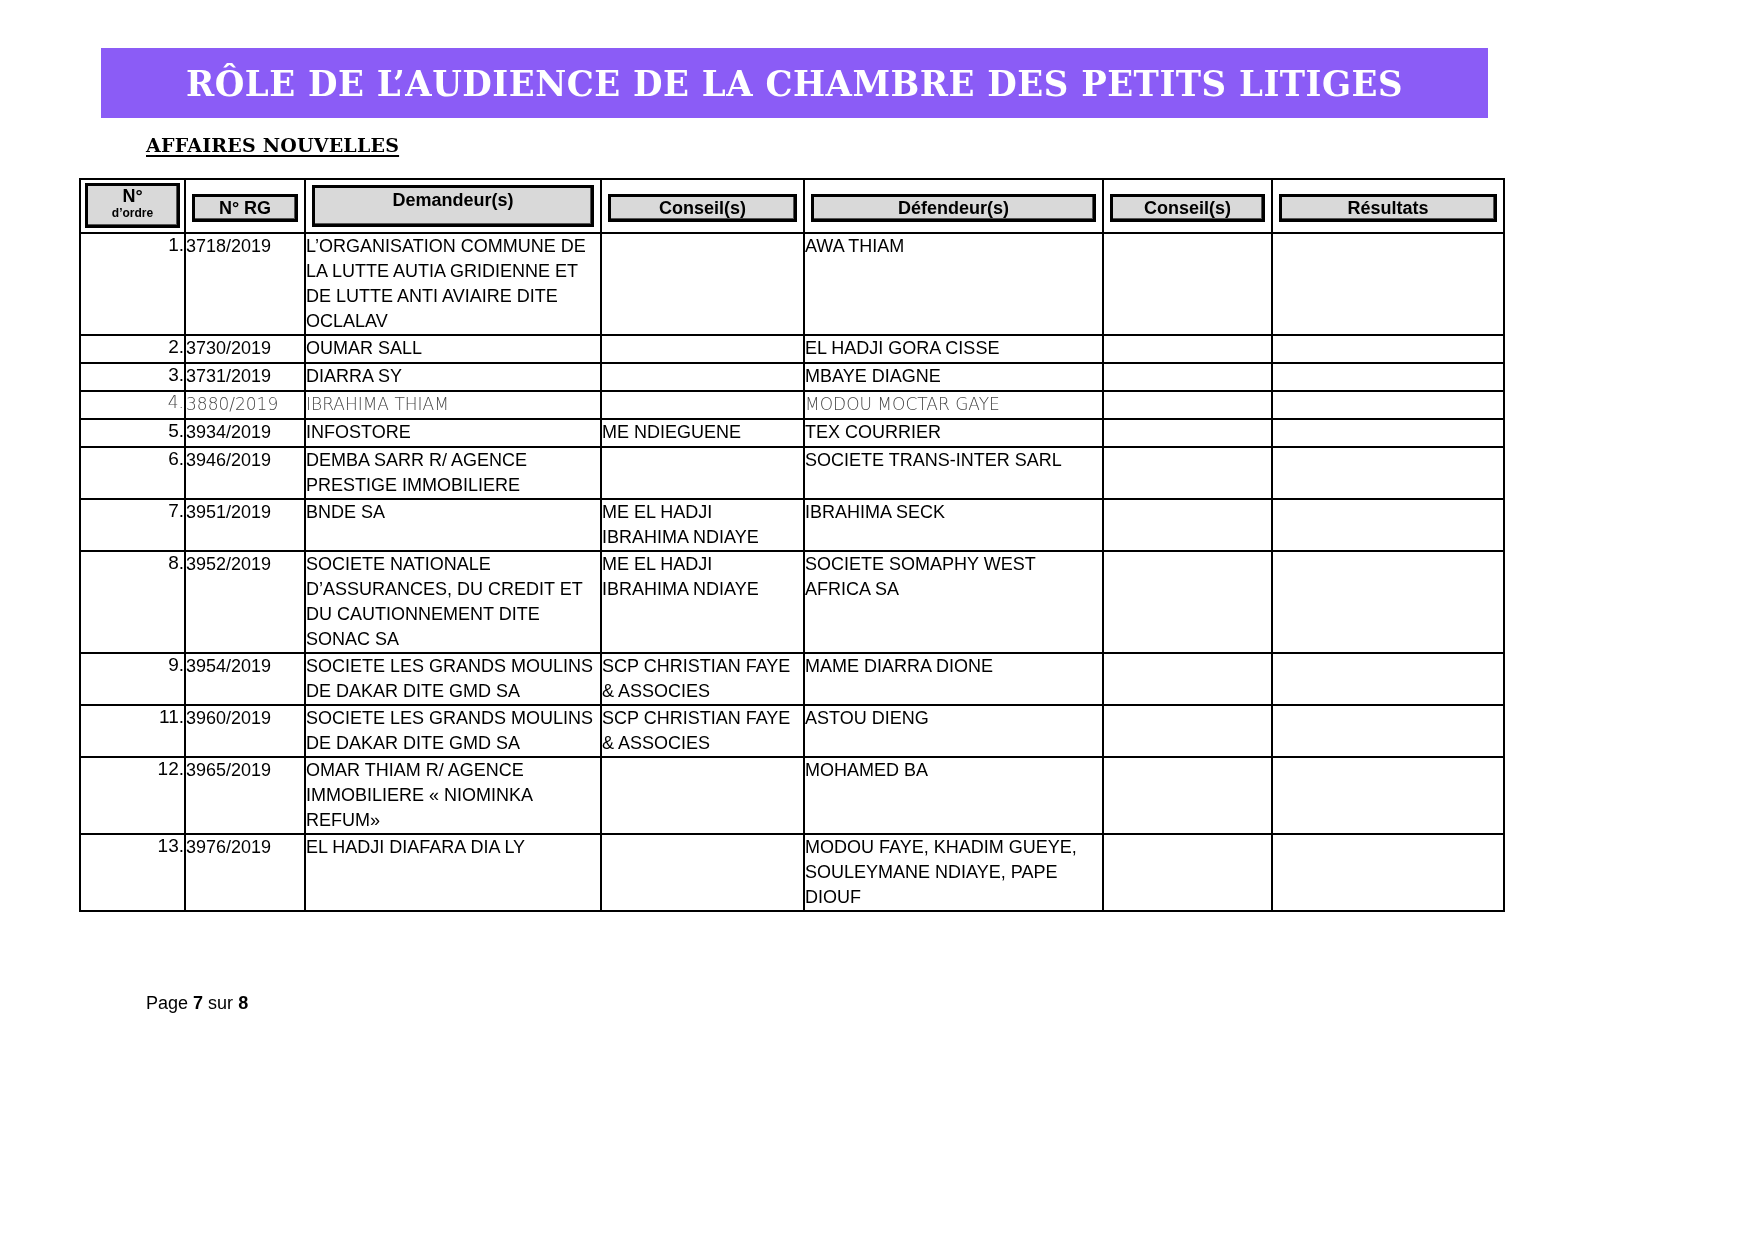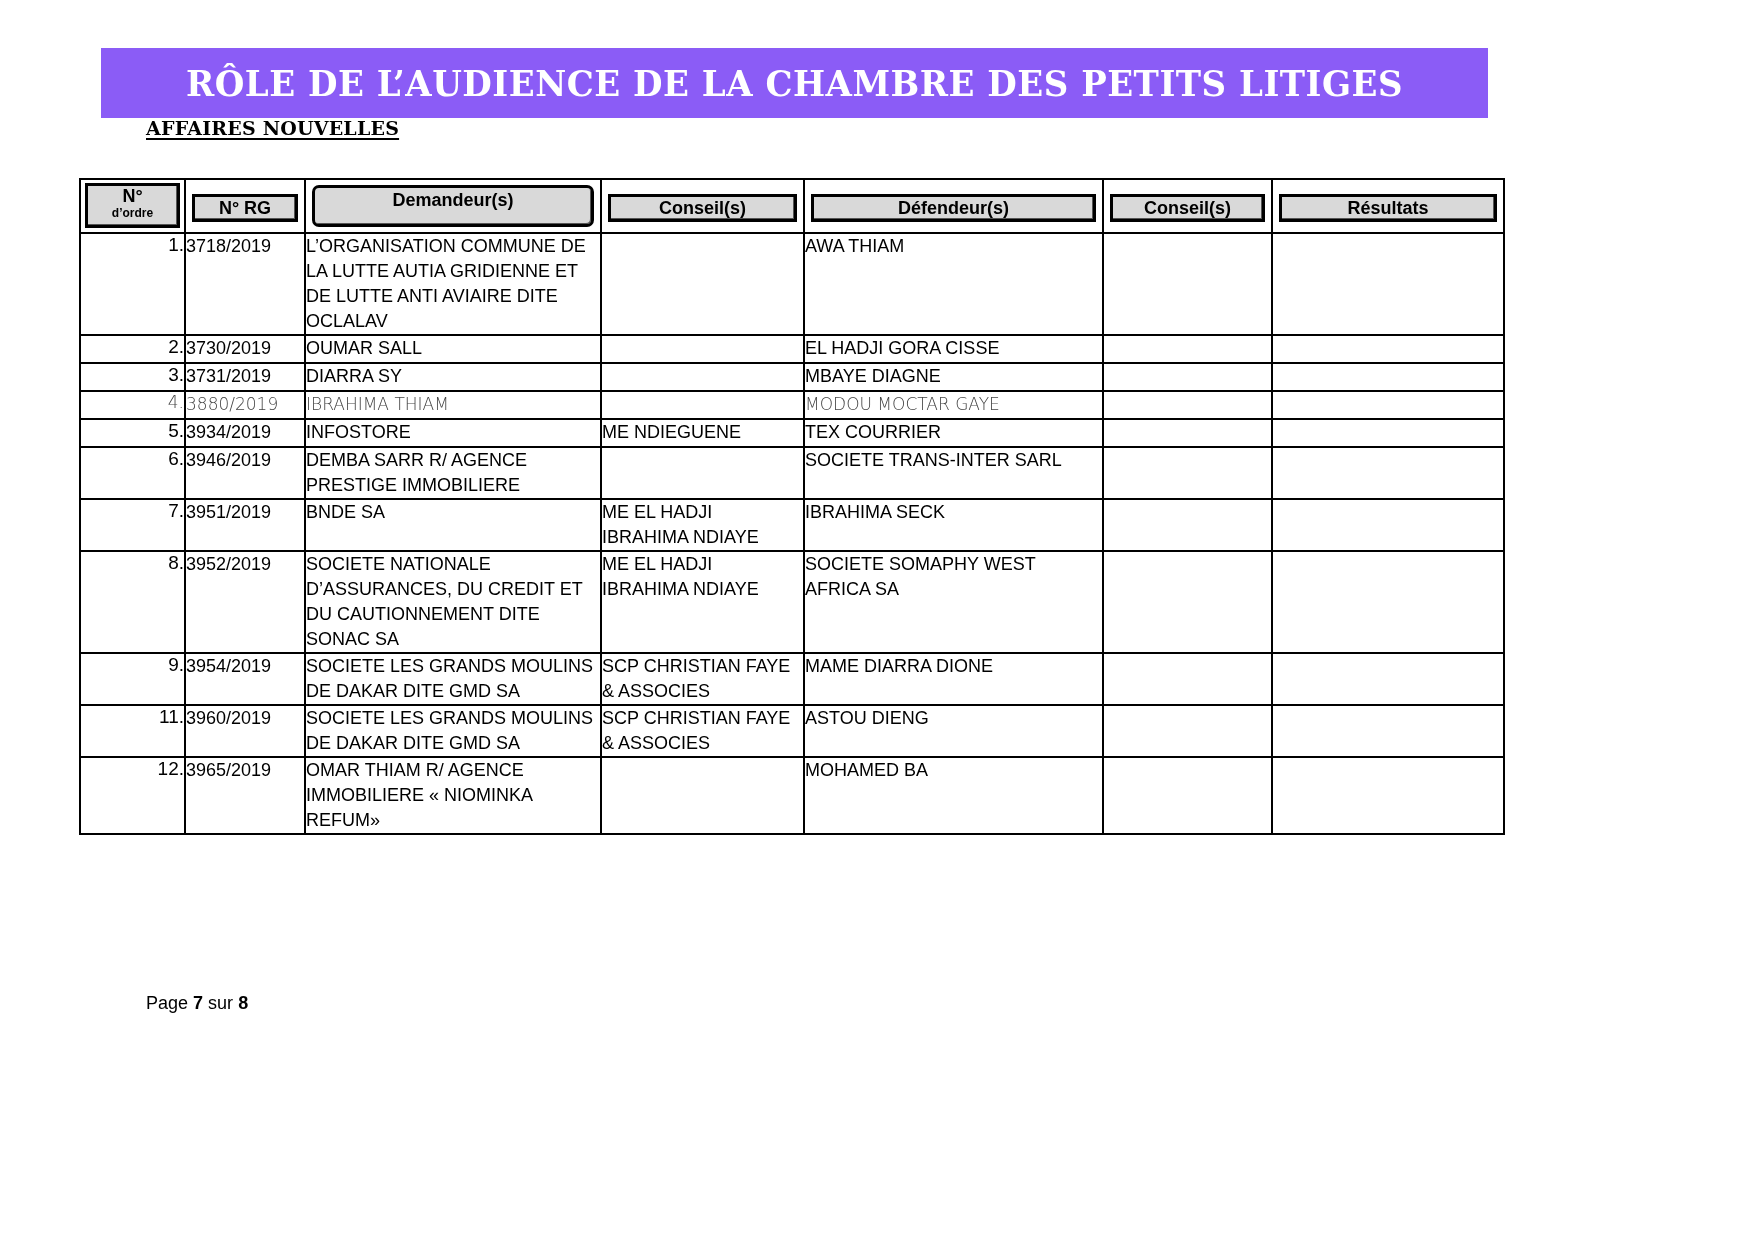--- a/index.html
+++ b/index.html
@@ -2,32 +2,32 @@
 <html><head>
 <meta charset="utf-8">
 <style>
   html, body { margin: 0; padding: 0; background: #ffffff; }
   body { width: 1754px; height: 1240px; position: relative; overflow: hidden;
          font-family: "Liberation Sans", sans-serif; color: #000; }
   .banner { position: absolute; left: 101px; top: 48px; width: 1387px; height: 70px;
             background: #8b5cf6; display: flex; align-items: center; justify-content: center; }
   .banner h1 { margin: 0; color: #fff; font-family: "DejaVu Serif", serif; font-weight: bold;
                font-size: 34px; letter-spacing: 0.5px; transform: scaleY(1.05); }
-  .section-title { position: absolute; left: 146px; top: 117px; font-family: "DejaVu Serif", serif;
+  .section-title { position: absolute; left: 146px; top: 134px; font-family: "DejaVu Serif", serif;
                    font-weight: bold; font-size: 19px; text-decoration: underline;
                    text-decoration-thickness: 2px; text-underline-offset: 3px; letter-spacing: 0.2px; }
   table.role { position: absolute; left: 79px; top: 178px; border-collapse: collapse;
                table-layout: fixed; width: 1424px; }
   table.role td, table.role th { border: 2px solid #000; padding: 0; vertical-align: top;
                                  font-family: "Liberation Sans", sans-serif; }
   table.role th { height: 46px; vertical-align: middle; padding: 3px 6px; }
   .hbox { background: #d9d9d9; border: 3px solid #000; box-shadow: inset -1px -1px 0 #555;
           font-weight: bold; font-size: 18px; text-align: center; height: 22px; line-height: 22px;
           margin-top: 4px; }
-  .hbox.tall { height: 34px; line-height: 20px; margin-top: 0; padding-top: 2px; border-radius: 7px; }
+  .hbox.tall { height: 34px; line-height: 20px; margin-top: 0; padding-top: 2px; }
   .hbox.ord { height: 38px; margin-top: -2px; line-height: 18px; padding-top: 1px; }
   .hbox.ord .sub { display: block; font-size: 12px; font-weight: bold; line-height: 16px; }
   td.num { text-align: right; vertical-align: middle; font-size: 19px; padding-right: 24px; }
   td.cell { font-size: 18px; line-height: 25px; padding: 2px 9px 0 9px; }
   tr.light td { color: #555; font-weight: 300; }
   tr.light td.cell, tr.light td.num { font-family: "DejaVu Sans", sans-serif; font-size: 17px; color: #444; }
   .footer { position: absolute; left: 146px; top: 993px; font-size: 18px; }
   .footer b { font-weight: bold; }
 </style>
 </head>
@@ -170,20 +170,29 @@
       </tr>
       <tr style="height: 76px;">
         <td class="num">12.</td>
         <td class="cell">3965/2019</td>
         <td class="cell">OMAR THIAM R/ AGENCE IMMOBILIERE « NIOMINKA REFUM»</td>
         <td class="cell"></td>
         <td class="cell">MOHAMED BA</td>
         <td class="cell"></td>
         <td class="cell"></td>
       </tr>
+      <tr style="height: 75px;">
+        <td class="num">13.</td>
+        <td class="cell">3976/2019</td>
+        <td class="cell">EL HADJI DIAFARA DIA LY</td>
+        <td class="cell"></td>
+        <td class="cell">MODOU FAYE, KHADIM GUEYE, SOULEYMANE NDIAYE, PAPE DIOUF</td>
+        <td class="cell"></td>
+        <td class="cell"></td>
+      </tr>
     </tbody>
 </table>
 
 <div class="footer">
   <span>Page</span>
   <b>7</b>
   <span>sur</span>
   <b>8</b>
 </div>
 

